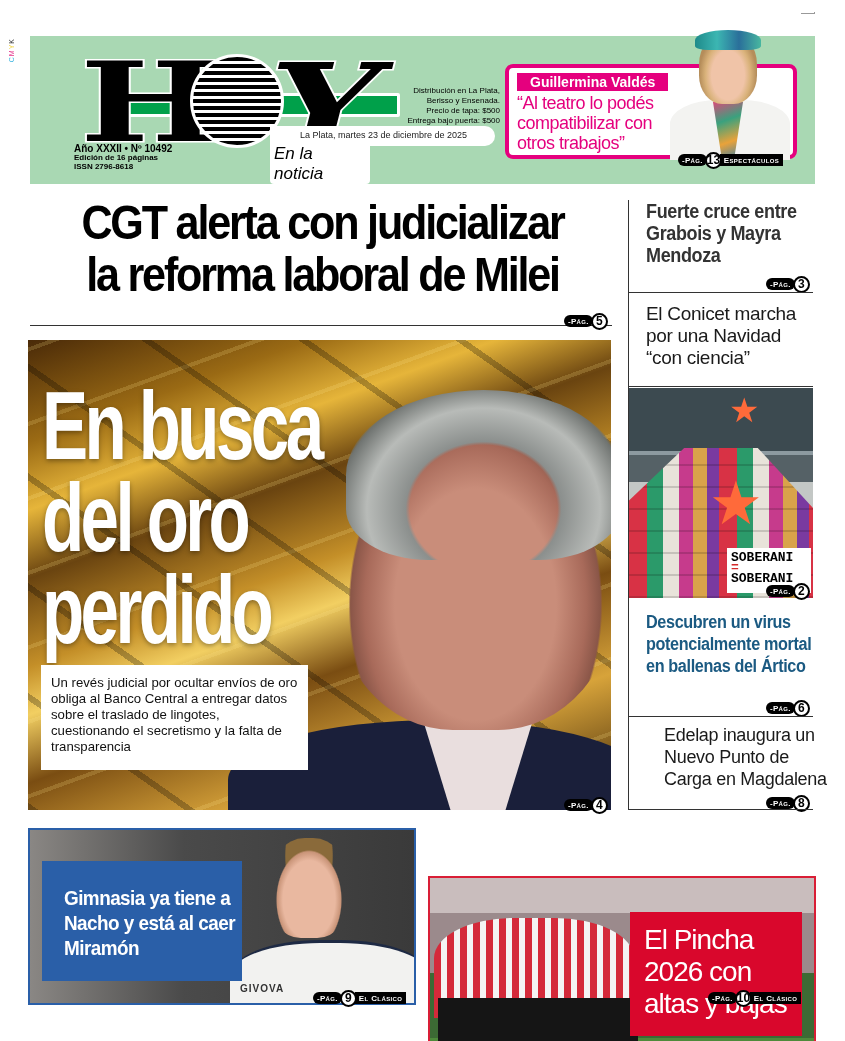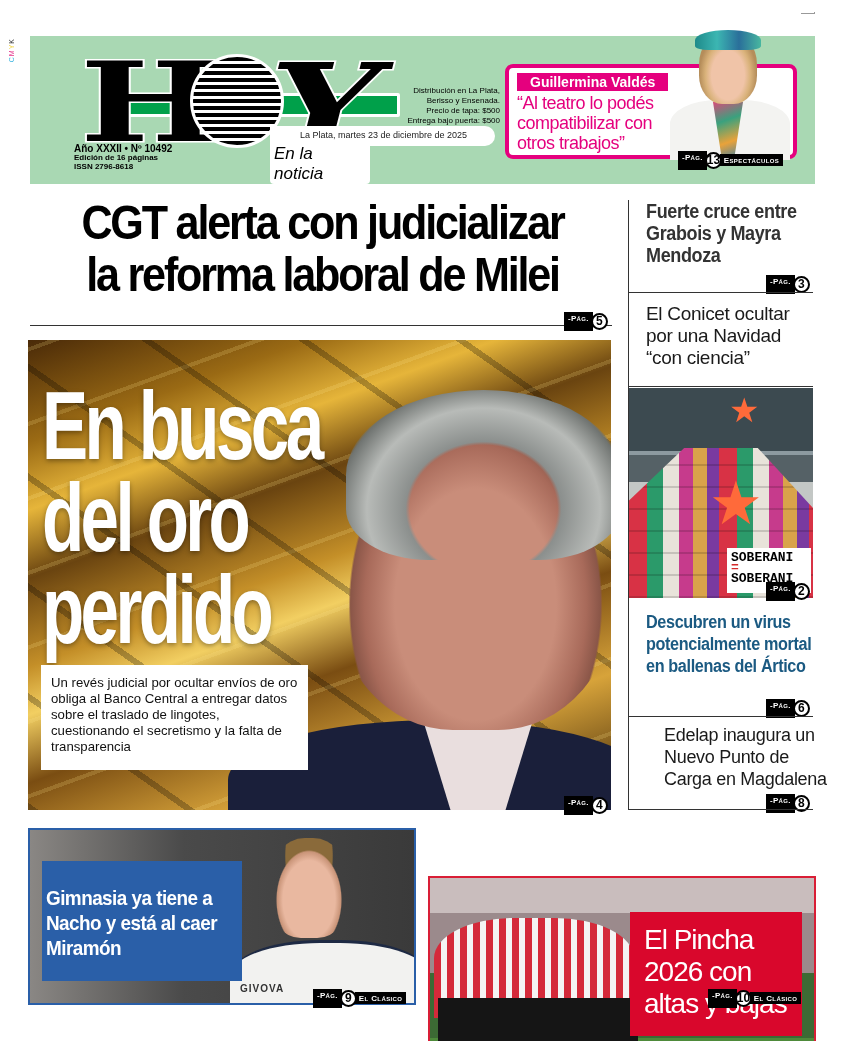--- a/index.html
+++ b/index.html
@@ -27,21 +27,21 @@
   .promo { position: absolute; left: 505px; top: 64px; width: 292px; height: 95px; border: 4px solid #e5007e; border-radius: 8px; background: #fff; }
   .promo-name { position: absolute; left: 8px; top: 5px; background: #e5007e; color: #fff; font-weight: bold; font-size: 14px; padding: 1px 13px; font-stretch: condensed; }
   .promo-quote { position: absolute; left: 8px; top: 25px; width: 165px; color: #e5007e; font-size: 18px; line-height: 20px; letter-spacing: -0.5px; }
   .promo-photo { position: absolute; left: 665px; top: 30px; width: 130px; height: 130px; }
   .promo-photo .head { position: absolute; left: 34px; top: 2px; width: 58px; height: 72px; border-radius: 45% 45% 40% 40%; background: radial-gradient(ellipse at 50% 60%, #f0c4a8 0 40%, #d9b27a 55%, #b58d5a 70%); }
   .promo-photo .scarf { position: absolute; left: 30px; top: 0; width: 66px; height: 20px; border-radius: 50% 50% 20% 20%; background: linear-gradient(90deg, #1e8a8a, #3cb6b2, #2a6f9a, #48b7a0); }
   .promo-photo .body { position: absolute; left: 5px; top: 70px; width: 120px; height: 60px; border-radius: 40% 40% 0 0; background: #f3f3f1; }
   .promo-photo .shirt { position: absolute; left: 48px; top: 72px; width: 30px; height: 58px; background: linear-gradient(160deg, #d84b7a, #3aa17e, #e9a23a, #2b7fb5); clip-path: polygon(0 0, 100% 0, 70% 100%, 30% 100%); }
 
   .pag-badge { position: absolute; display: flex; align-items: center; height: 16px; }
-  .pag-badge .lbl { background: #000; color: #fff; font-size: 8px; font-weight: bold; padding: 2px 4px 17px; font-variant: small-caps; letter-spacing: 0.3px; height: 12px; line-height: 10px; }
+  .pag-badge .lbl { background: #000; color: #fff; font-size: 8px; font-weight: bold; padding: 2px 4px 10px; font-variant: small-caps; letter-spacing: 0.3px; height: 12px; line-height: 10px; border-radius: 6px; }
   .pag-badge .num { width: 17px; height: 17px; border-radius: 50%; background: #fff; border: 2px solid #000; color: #000; font-weight: bold; font-size: 12px; line-height: 13px; text-align: center; margin-left: -2px; }
   .pag-badge .sec { background: #000; color: #fff; font-size: 8px; font-weight: bold; padding: 2px 4px 1px; font-variant: small-caps; height: 12px; line-height: 10px; margin-left: -2px; letter-spacing: 0.4px; }
 
   
   .main-headline { position: absolute; left: 30px; top: 196px; width: 585px; text-align: center; font-family: "Liberation Sans", sans-serif; font-weight: bold; font-size: 49px; line-height: 52px; letter-spacing: -2.5px; transform: scaleX(0.88); transform-origin: center top; color: #000; }
   .rule { position: absolute; background: #333; }
 
   
   .feature { position: absolute; left: 28px; top: 340px; width: 583px; height: 470px; overflow: hidden; background:
     linear-gradient(160deg, #4a2a08 0%, #9a6a14 15%, #e6b53a 25%, #6a4410 35%, #c48f28 48%, #f2cf62 55%, #7a4d12 65%, #d7a33a 80%, #3a2206 100%); }
@@ -70,21 +70,21 @@
   .conicet-photo .star2 { position: absolute; left: 80px; top: 80px; color: #ff6a3a; font-size: 60px; }
   .conicet-photo .sign { position: absolute; left: 98px; top: 160px; width: 84px; height: 45px; background: #fff; font-family: "Liberation Mono", monospace; font-size: 13px; font-weight: bold; color: #000; line-height: 15px; padding: 2px 4px; }
   .conicet-photo .sign .eq { color: #d42a2a; display: block; line-height: 6px; }
 
   
   .bbox { position: absolute; top: 828px; width: 388px; height: 177px; overflow: hidden; }
   .bbox-gelp { left: 28px; border: 2px solid #2a5fa8; background: linear-gradient(90deg, #8a8784 0%, #4a4a4a 40%, #3a3a3a 100%); }
   .bbox-gelp .player-head { position: absolute; left: 238px; top: 8px; width: 82px; height: 100px; border-radius: 45% 45% 40% 40%; background: radial-gradient(ellipse at 50% 62%, #e9b8a0 0 45%, #c99478 55%, rgba(0,0,0,0) 57%), radial-gradient(ellipse at 50% 18%, #8a6a3a 0 40%, rgba(0,0,0,0) 42%); }
   .bbox-gelp .shirt { position: absolute; left: 200px; top: 110px; width: 200px; height: 80px; border-radius: 45% 45% 0 0; background: #f2f2f0; border-top: 3px solid #1e2a44; }
   .bbox-gelp .brand { position: absolute; left: 210px; top: 153px; font-size: 10px; font-weight: bold; color: #333; letter-spacing: 1px; }
-  .gelp-panel { position: absolute; left: 12px; top: 31px; width: 200px; height: 120px; background: #2a5fa8; color: #fff; font-weight: bold; font-size: 21px; line-height: 25px; padding: 24px 10px 0 4px; letter-spacing: -0.6px; }
+  .gelp-panel { position: absolute; left: 12px; top: 31px; width: 200px; height: 120px; background: #2a5fa8; color: #fff; font-weight: bold; font-size: 21px; line-height: 25px; padding: 24px 10px 0 22px; letter-spacing: -0.6px; }
   .gelp-panel span { display: block; transform: scaleX(0.9); transform-origin: left top; width: 210px; }
 
   .bbox-pincha { left: 428px; border: 2px solid #d91e36; background: linear-gradient(180deg, #c9bdbd 0 20%, #9b8a8c 20% 55%, #3c6a34 55% 100%); margin-top: 48px; }
   .bbox-pincha .team { position: absolute; left: 4px; top: 40px; width: 200px; height: 100px; background: repeating-linear-gradient(90deg, #d42a3a 0 7px, #f4f4f4 7px 13px); border-radius: 40% 40% 0 0; }
   .bbox-pincha .banner { position: absolute; left: 8px; top: 120px; width: 200px; height: 45px; background: #151515; }
   .bbox-pincha .field { position: absolute; left: 0; top: 160px; width: 388px; height: 20px; background: #4e8a3a; }
   .pincha-panel { position: absolute; left: 200px; top: 34px; width: 172px; height: 124px; background: #d9072c; color: #fff; font-size: 28px; line-height: 32px; padding: 12px 10px 0 14px; letter-spacing: -1px; }
 </style>
 </head>
 <body>
@@ -162,21 +162,21 @@
 
 <div class="rcol"></div>
 
 <div class="r-item r-bold" style="left:646px; top:200px;">Fuerte cruce entre Grabois y Mayra Mendoza</div>
 <div class="pag-badge" style="left:766px; top:276px;">
   <span class="lbl">-Pág.</span>
   <span class="num">3</span>
 </div>
 <div class="rdiv" style="top:292px;"></div>
 
-<div class="r-item r-light" style="left:646px; top:303px;">El Conicet ocultar por una Navidad “con ciencia”</div>
+<div class="r-item r-light" style="left:646px; top:303px;">El Conicet marcha por una Navidad “con ciencia”</div>
 <div class="rdiv" style="top:386px;"></div>
 <div class="conicet-photo">
   <div class="pile"></div>
   <div class="star1">★</div>
   <div class="star2">★</div>
   <div class="sign">
     <span>SOBERANI</span>
     <span class="eq">=</span>
     <span>SOBERANI</span>
   </div>

